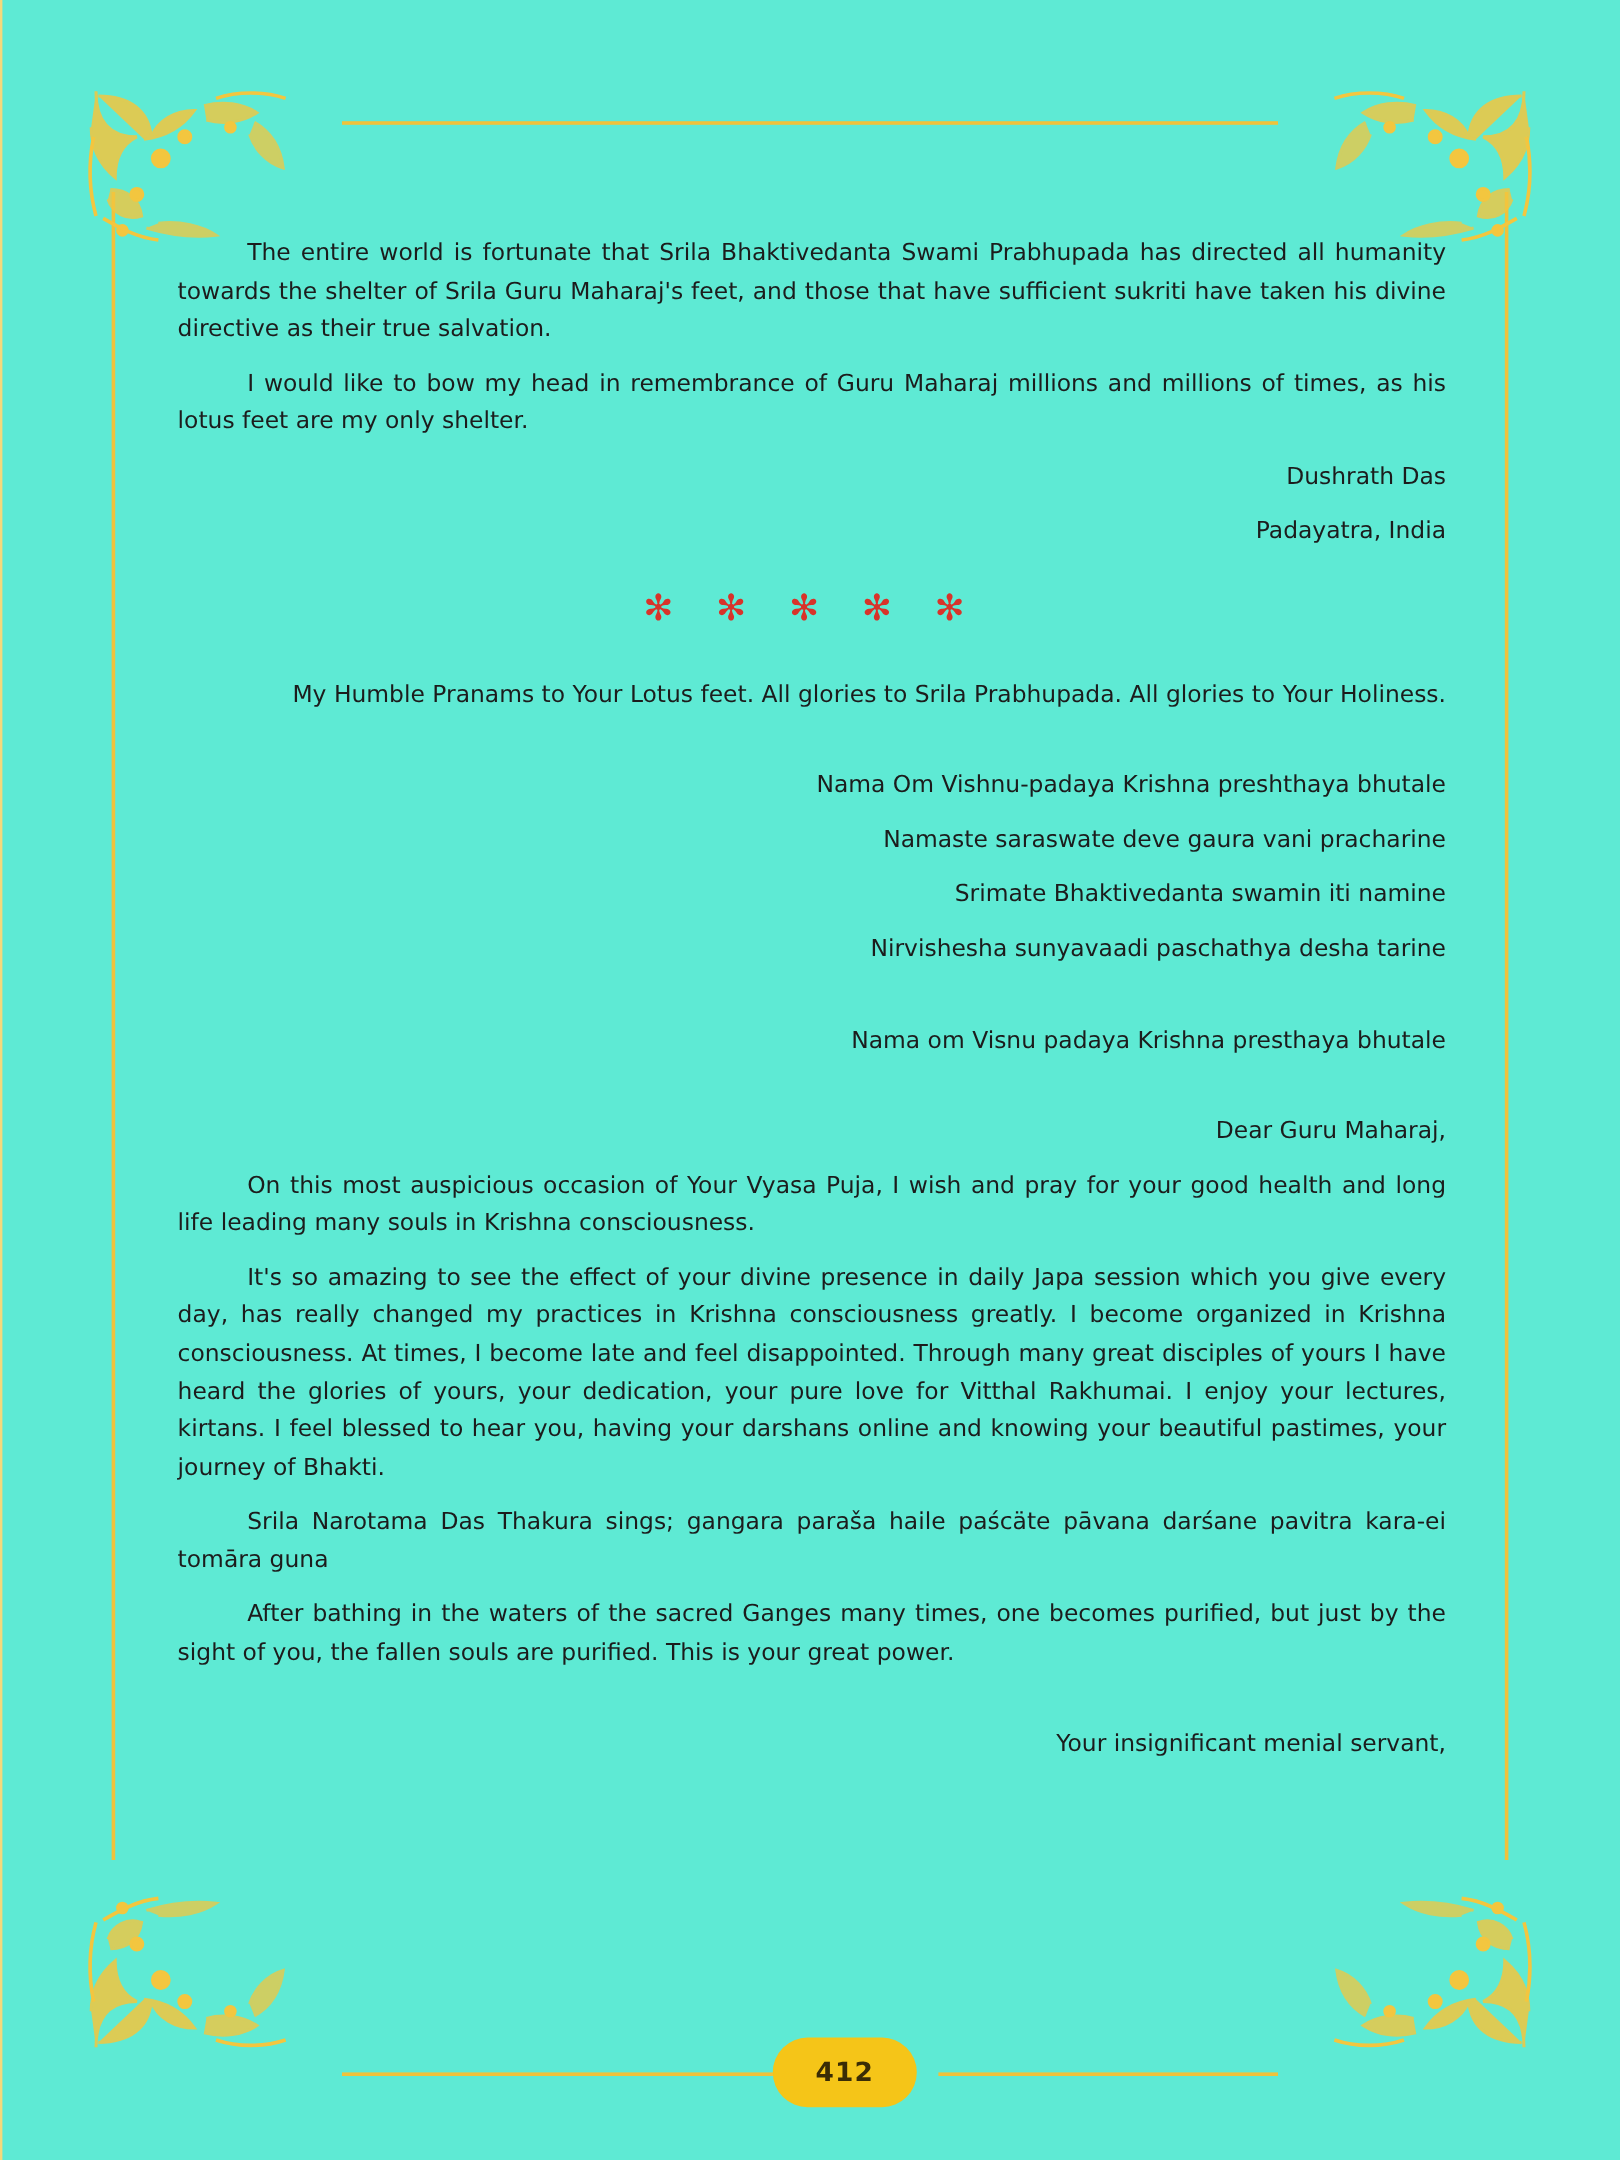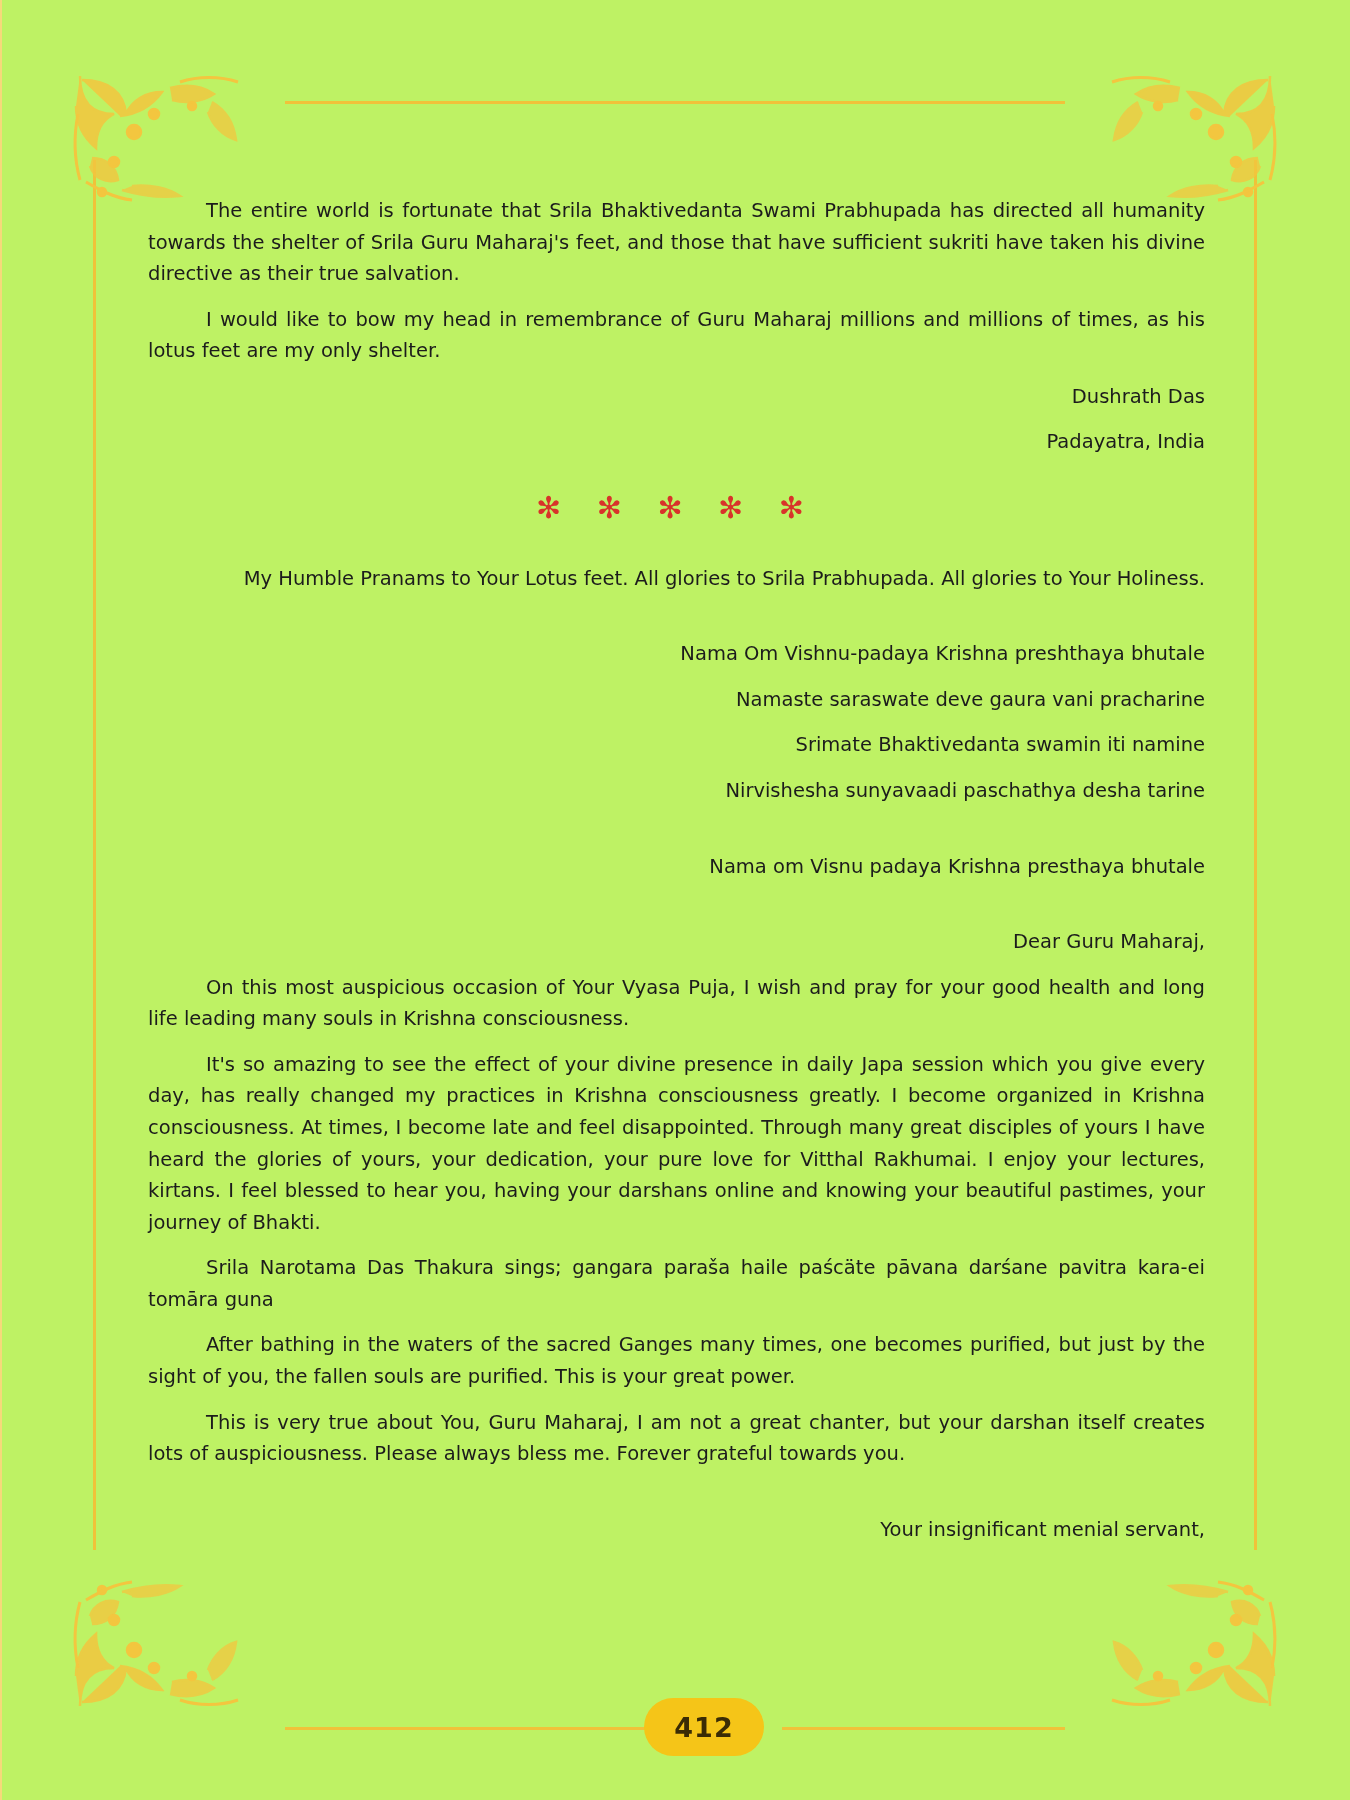--- a/index.html
+++ b/index.html
@@ -11,21 +11,21 @@
     height: 1800px;
     background: #fdf5cd;
     font-family: "DejaVu Sans", sans-serif;
     overflow: hidden;
   }
 
   .page {
     position: relative;
     width: 1350px;
     height: 1800px;
-    background: #bef264;
+    background: #5eead4;
   }
 
   
   .frame-line {
     position: absolute;
     background: #f0c23a;
   }
   .frame-top {
     left: 285px;
     top: 101px;
@@ -123,21 +123,21 @@
   }
   .page-number {
     position: absolute;
     left: 644px;
     top: 1698px;
     width: 120px;
     height: 58px;
     background: #f5c518;
     border-radius: 29px;
     color: #3a2c05;
-    font-size: 27px;
+    font-size: 22px;
     font-weight: bold;
     display: flex;
     align-items: center;
     justify-content: center;
     letter-spacing: 1px;
   }
 </style>
 </head>
 <body>
 
@@ -248,21 +248,20 @@
     <p class="line">Nama om Visnu padaya Krishna presthaya bhutale</p>
 
     <div class="spacer-md"></div>
 
     <p class="line">Dear Guru Maharaj,</p>
 
     <p class="para">On this most auspicious occasion of Your Vyasa Puja, I wish and pray for your good health and long life leading many souls in Krishna consciousness.</p>
     <p class="para">It's so amazing to see the effect of your divine presence in daily Japa session which you give every day, has really changed my practices in Krishna consciousness greatly. I become organized in Krishna consciousness. At times, I become late and feel disappointed. Through many great disciples of yours I have heard the glories of yours, your dedication, your pure love for Vitthal Rakhumai. I enjoy your lectures, kirtans. I feel blessed to hear you, having your darshans online and knowing your beautiful pastimes, your journey of Bhakti.</p>
     <p class="para">Srila Narotama Das Thakura sings; gangara paraša haile paścäte pāvana darśane pavitra kara-ei tomāra guna</p>
     <p class="para">After bathing in the waters of the sacred Ganges many times, one becomes purified, but just by the sight of you, the fallen souls are purified. This is your great power.</p>
-    <p class="para">This is very true about You, Guru Maharaj, I am not a great chanter, but your darshan itself creates lots of auspiciousness. Please always bless me. Forever grateful towards you.</p>
 
     <div class="spacer-md"></div>
 
     <p class="line">Your insignificant menial servant,</p>
   </div>
 
   <div class="footer-rule-left"></div>
   <div class="footer-rule-right"></div>
   <div class="page-number">412</div>
 

